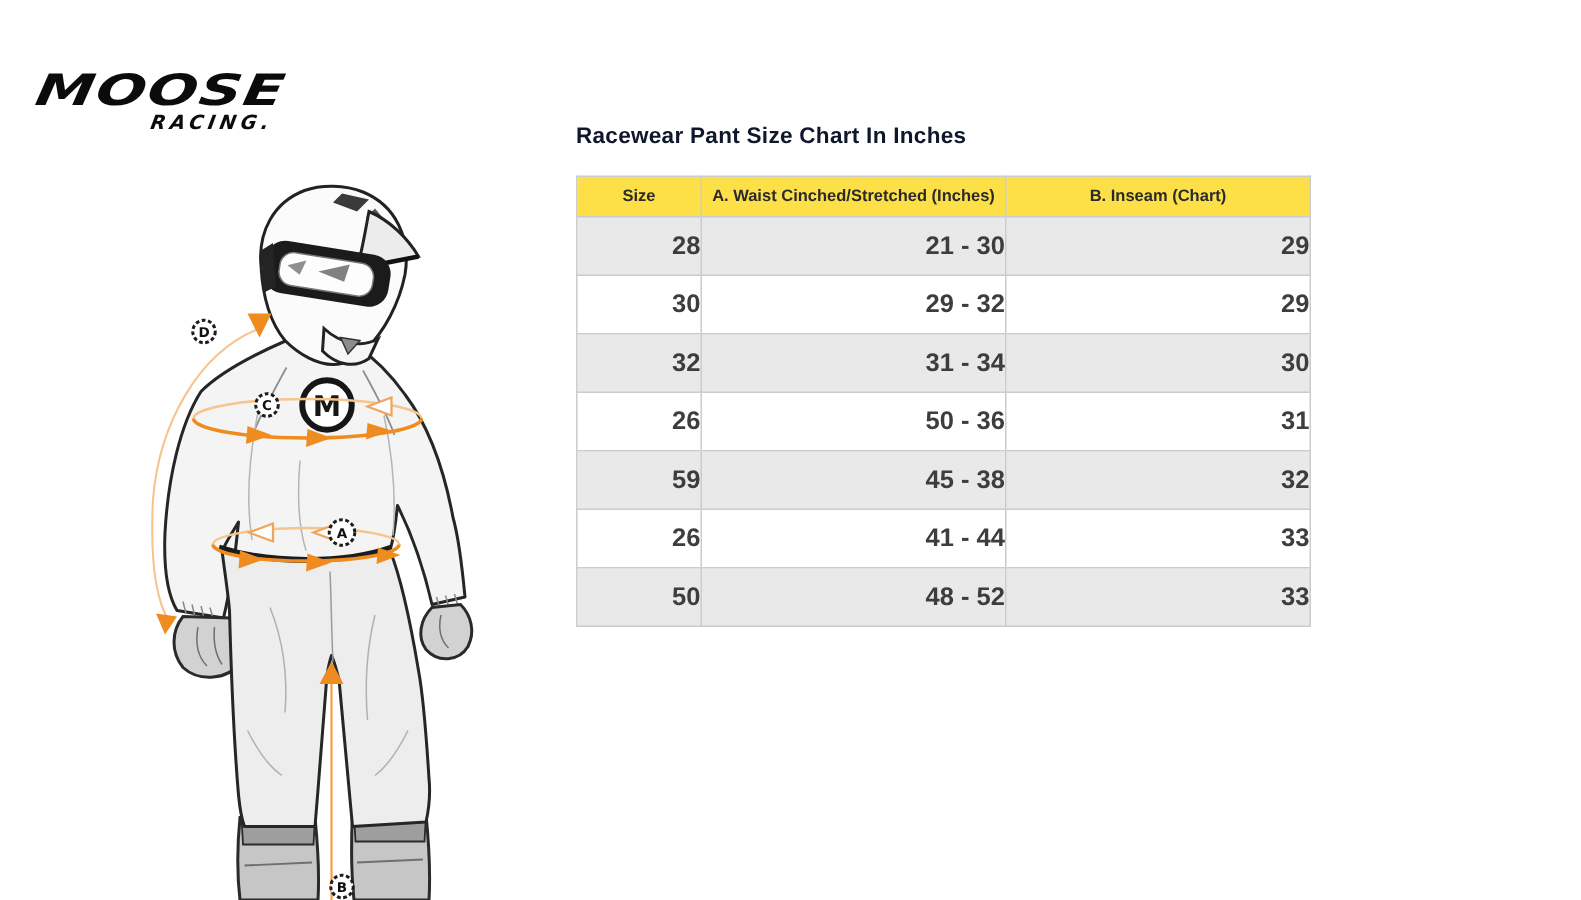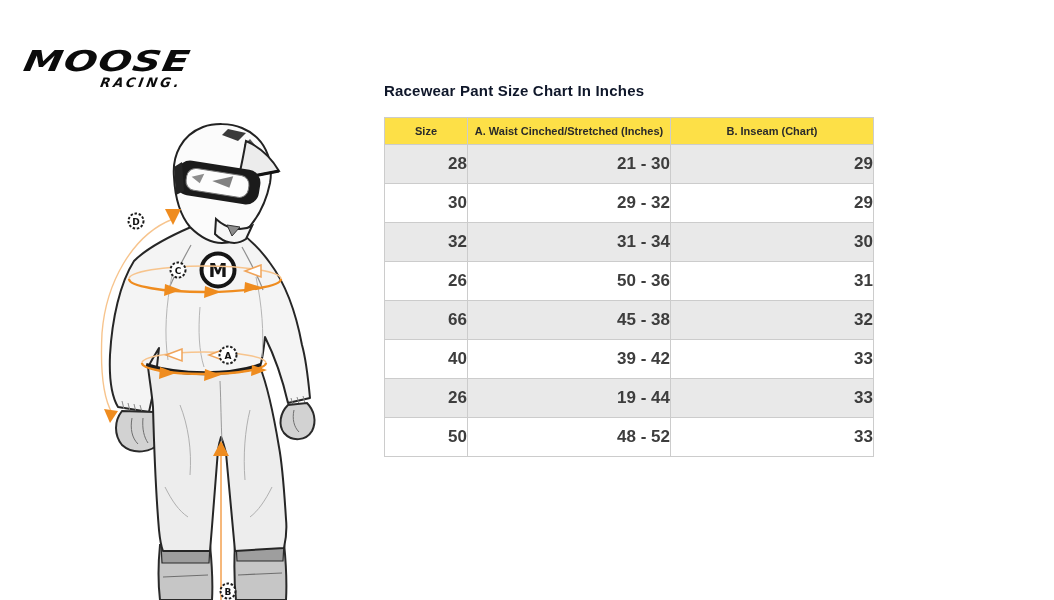--- a/index.html
+++ b/index.html
@@ -238,32 +238,27 @@
         <td>32</td>
         <td>31 - 34</td>
         <td>30</td>
       </tr>
       <tr>
         <td>26</td>
         <td>50 - 36</td>
         <td>31</td>
       </tr>
       <tr>
-        <td>66</td>
+        <td>59</td>
         <td>45 - 38</td>
         <td>32</td>
       </tr>
       <tr>
-        <td>40</td>
-        <td>39 - 42</td>
-        <td>33</td>
-      </tr>
-      <tr>
         <td>26</td>
-        <td>19 - 44</td>
+        <td>41 - 44</td>
         <td>33</td>
       </tr>
       <tr>
         <td>50</td>
         <td>48 - 52</td>
         <td>33</td>
       </tr>
     </tbody>
   </table>
 

